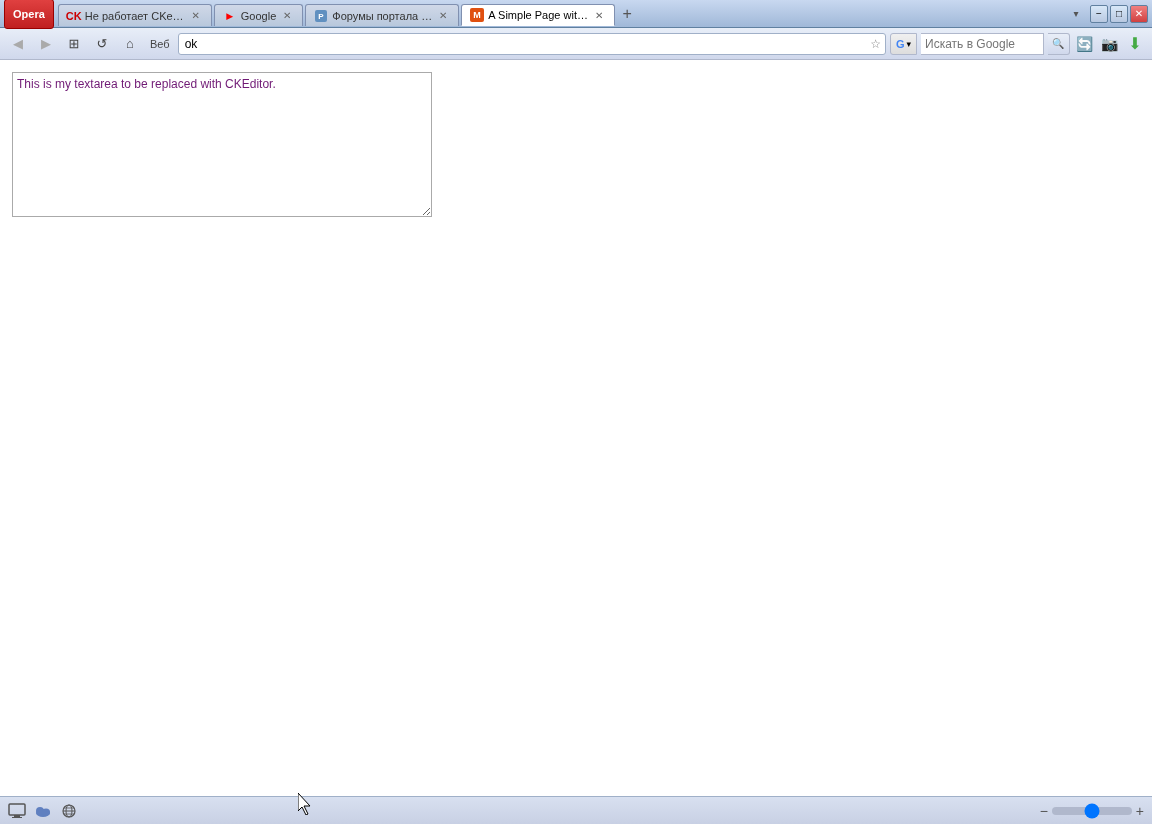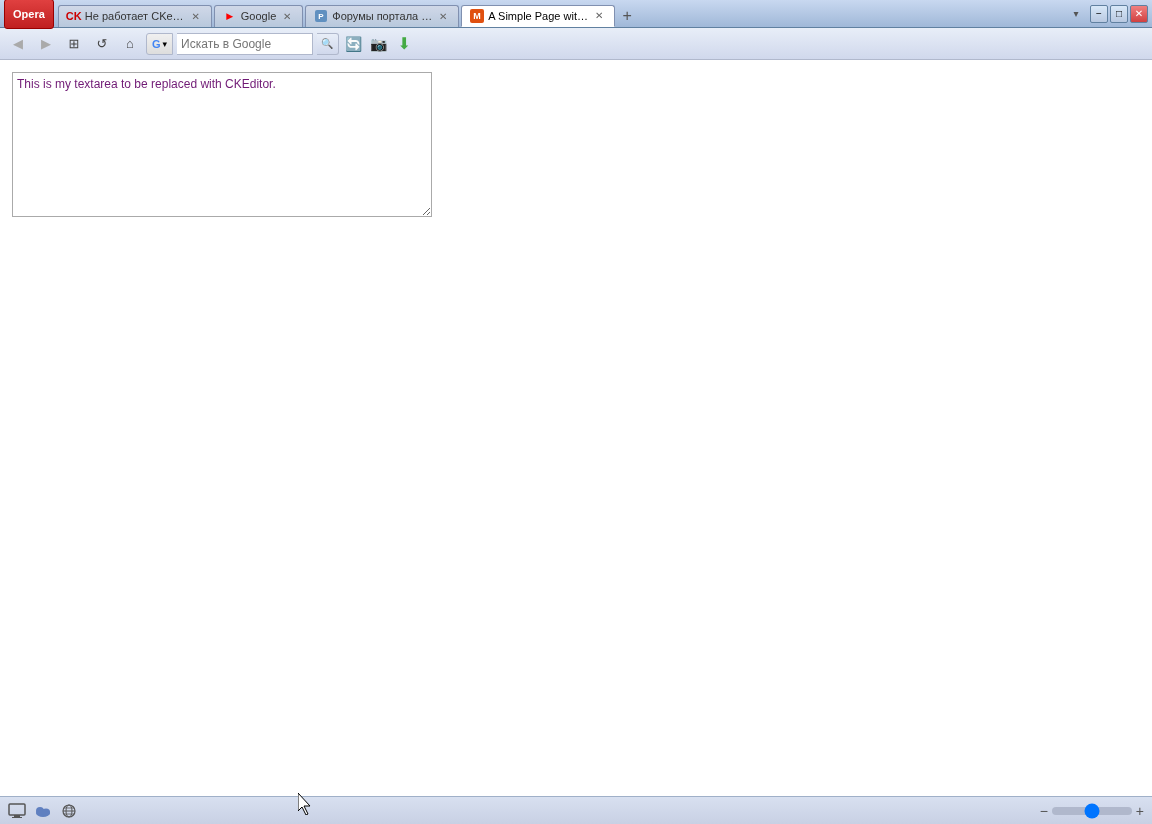--- a/index.html
+++ b/index.html
@@ -24,21 +24,21 @@
       margin-right: 4px;
       cursor: pointer;
       border: 1px solid #900;
       height: 20px;
       display: flex;
       align-items: center;
       justify-content: flex-end;
     }
     .tabs-container {
       display: flex;
-      align-items: center;
+      align-items: flex-start;
       flex: 1;
       height: 100%;
       padding-top: 4px;
     }
     .tab {
       display: flex;
       align-items: center;
       height: 22px;
       padding: 0 8px;
       border: 1px solid #8090b0;
@@ -193,21 +193,21 @@
       background: linear-gradient(to bottom, #f0f0f0, #ddd);
       border: 1px solid #b0b8cc;
       border-radius: 3px 0 0 3px;
       padding: 2px 5px;
       cursor: pointer;
       font-size: 11px;
       height: 22px;
     }
     .search-input {
       height: 22px;
-      width: 136px;
+      width: 123px;
       border: 1px solid #b0b8cc;
       border-left: none;
       padding: 0 4px;
       font-size: 12px;
       outline: none;
     }
     .search-go-btn {
       height: 22px;
       width: 22px;
       background: linear-gradient(to bottom, #e8eef8, #d0d8ec);
@@ -388,20 +388,27 @@
   <div class="toolbar-btn">
     <span>⊞</span>
   </div>
   <div class="toolbar-btn">
     <span>↺</span>
   </div>
   <div class="toolbar-btn">
     <span>⌂</span>
   </div>
 
+  <div class="addressbar-area">
+    <span class="web-label">Веб</span>
+    <div class="address-bar">
+      <input class="address-input" type="text" value="ok" style="">
+      <span class="address-star">☆</span>
+    </div>
+  </div>
 
   <div class="search-area">
     <div class="search-engine-btn">
       <span style="color:#4285f4;font-weight:bold;font-size:11px;">G</span>
       <span style="font-size:9px;">▾</span>
     </div>
     <input class="search-input" type="text" placeholder="Искать в Google" style="">
     <div class="search-go-btn">
       <span style="font-size:10px;">🔍</span>
     </div>

